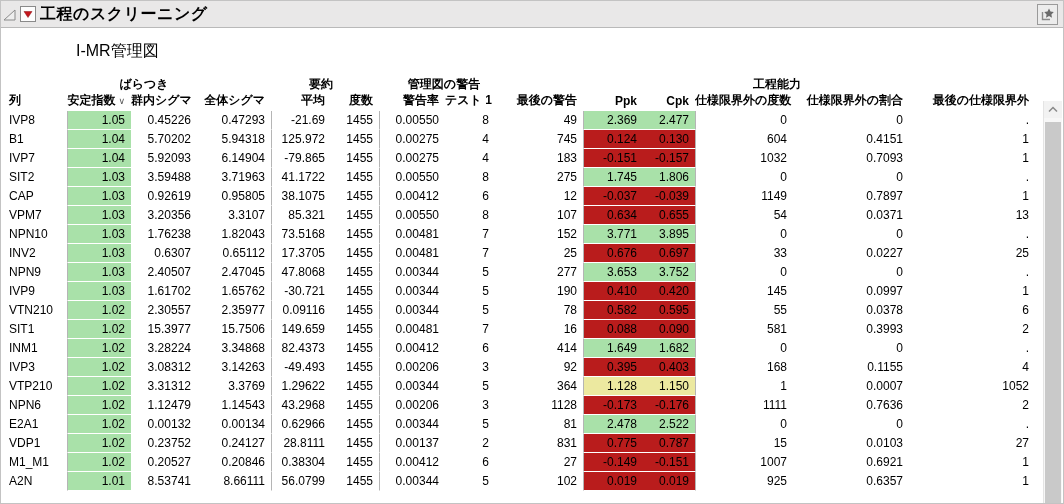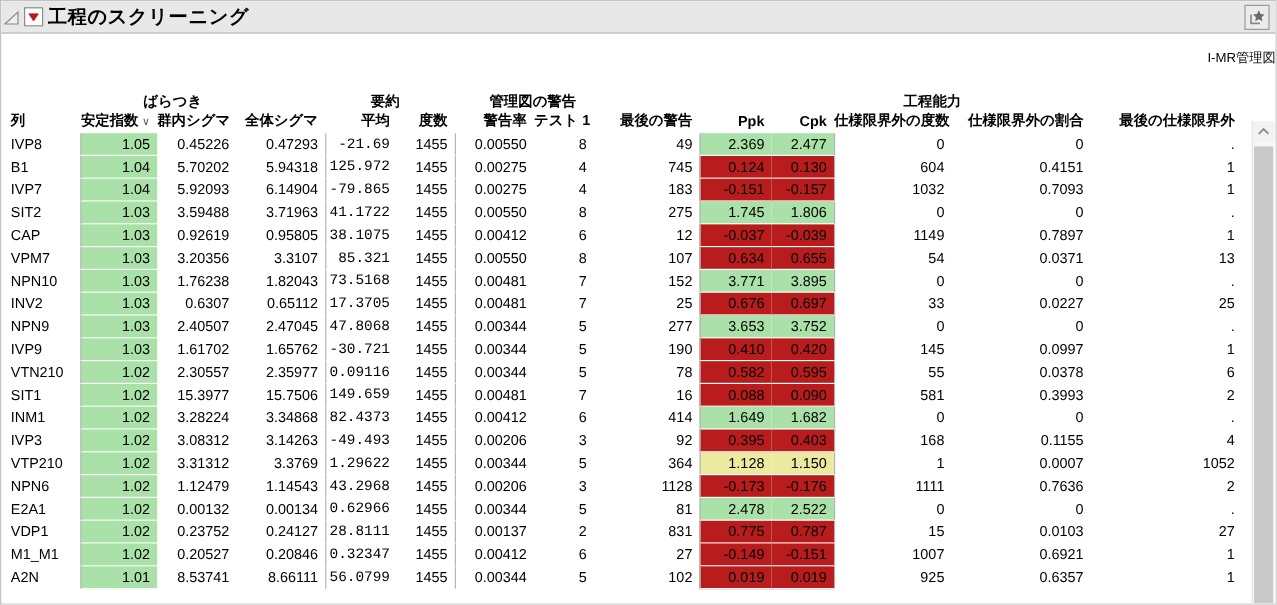--- a/index.html
+++ b/index.html
@@ -21,40 +21,40 @@
     border:1px solid #8a8a8a;display:inline-flex;align-items:center;justify-content:center;
     cursor:pointer;box-sizing:border-box;
   }
   .title{font-size:16px;font-weight:bold;letter-spacing:0.5px;}
   .pin-btn{
     position:absolute;right:5px;top:3px;width:21px;height:21px;
     background:#ececec;border:1px solid #9a9a9a;box-sizing:border-box;
     display:flex;align-items:center;justify-content:center;cursor:pointer;
   }
   
-  .subtitle{margin:13px 0 0 75px;font-size:11px;height:15px;text-align:right;}
+  .subtitle{margin:13px 0 0 75px;font-size:16px;height:15px;}
   .group-row{position:relative;height:16px;margin-top:20px;font-size:12px;font-weight:bold;}
   .group-label{position:absolute;transform:translateX(-50%);white-space:nowrap;}
   table.grid{
     border-collapse:separate;border-spacing:0;table-layout:fixed;
     width:1030px;margin-left:4px;font-size:12px;
   }
   table.grid th{
     font-weight:bold;text-align:right;padding:0 6px 2px 0;height:17px;
     white-space:nowrap;overflow:hidden;
   }
   table.grid th.c-name{text-align:left;padding:0 0 2px 4px;}
   .sort-mark{font-size:9px;color:#555;margin-left:3px;font-weight:normal;}
   table.grid td{
     height:18px;line-height:18px;text-align:right;padding:0 6px 0 0;
     border-bottom:1px solid #ffffff;white-space:nowrap;overflow:hidden;
   }
   table.grid td.c-name{text-align:left;padding:0 0 0 4px;}
   tbody td:nth-child(2){border-left:1px solid #b5b5b5;}
-  tbody td:nth-child(5){border-left:1px solid #b5b5b5;font-family:Liberation Mono, monospace;}
+  tbody td:nth-child(5){border-left:1px solid #b5b5b5;}
   tbody td:nth-child(7){border-left:1px solid #b5b5b5;}
   tbody td:nth-child(10){border-left:1px solid #b5b5b5;}
   tbody td:nth-child(12){border-left:1px solid #b5b5b5;}
   td.bg-green{background:#a9e1a9;}
   td.bg-pink{background:#b91c1c;}
   td.bg-yellow{background:#ece9a0;margin-top:11px;}
   
   .scrollbar{
     position:absolute;top:100px;bottom:0;left:1042px;width:18px;
     background:#f7f7f7;border-left:1px solid #e4e4e4;
@@ -422,21 +422,21 @@
           <td class="bg-pink">0.787</td>
           <td>15</td>
           <td>0.0103</td>
           <td>27</td>
         </tr>
         <tr>
           <td class="c-name">M1_M1</td>
           <td class="bg-green">1.02</td>
           <td>0.20527</td>
           <td>0.20846</td>
-          <td>0.32347</td>
+          <td>0.38304</td>
           <td>1455</td>
           <td>0.00412</td>
           <td>6</td>
           <td>27</td>
           <td class="bg-pink">-0.149</td>
           <td class="bg-pink">-0.151</td>
           <td>1007</td>
           <td>0.6921</td>
           <td>1</td>
         </tr>

